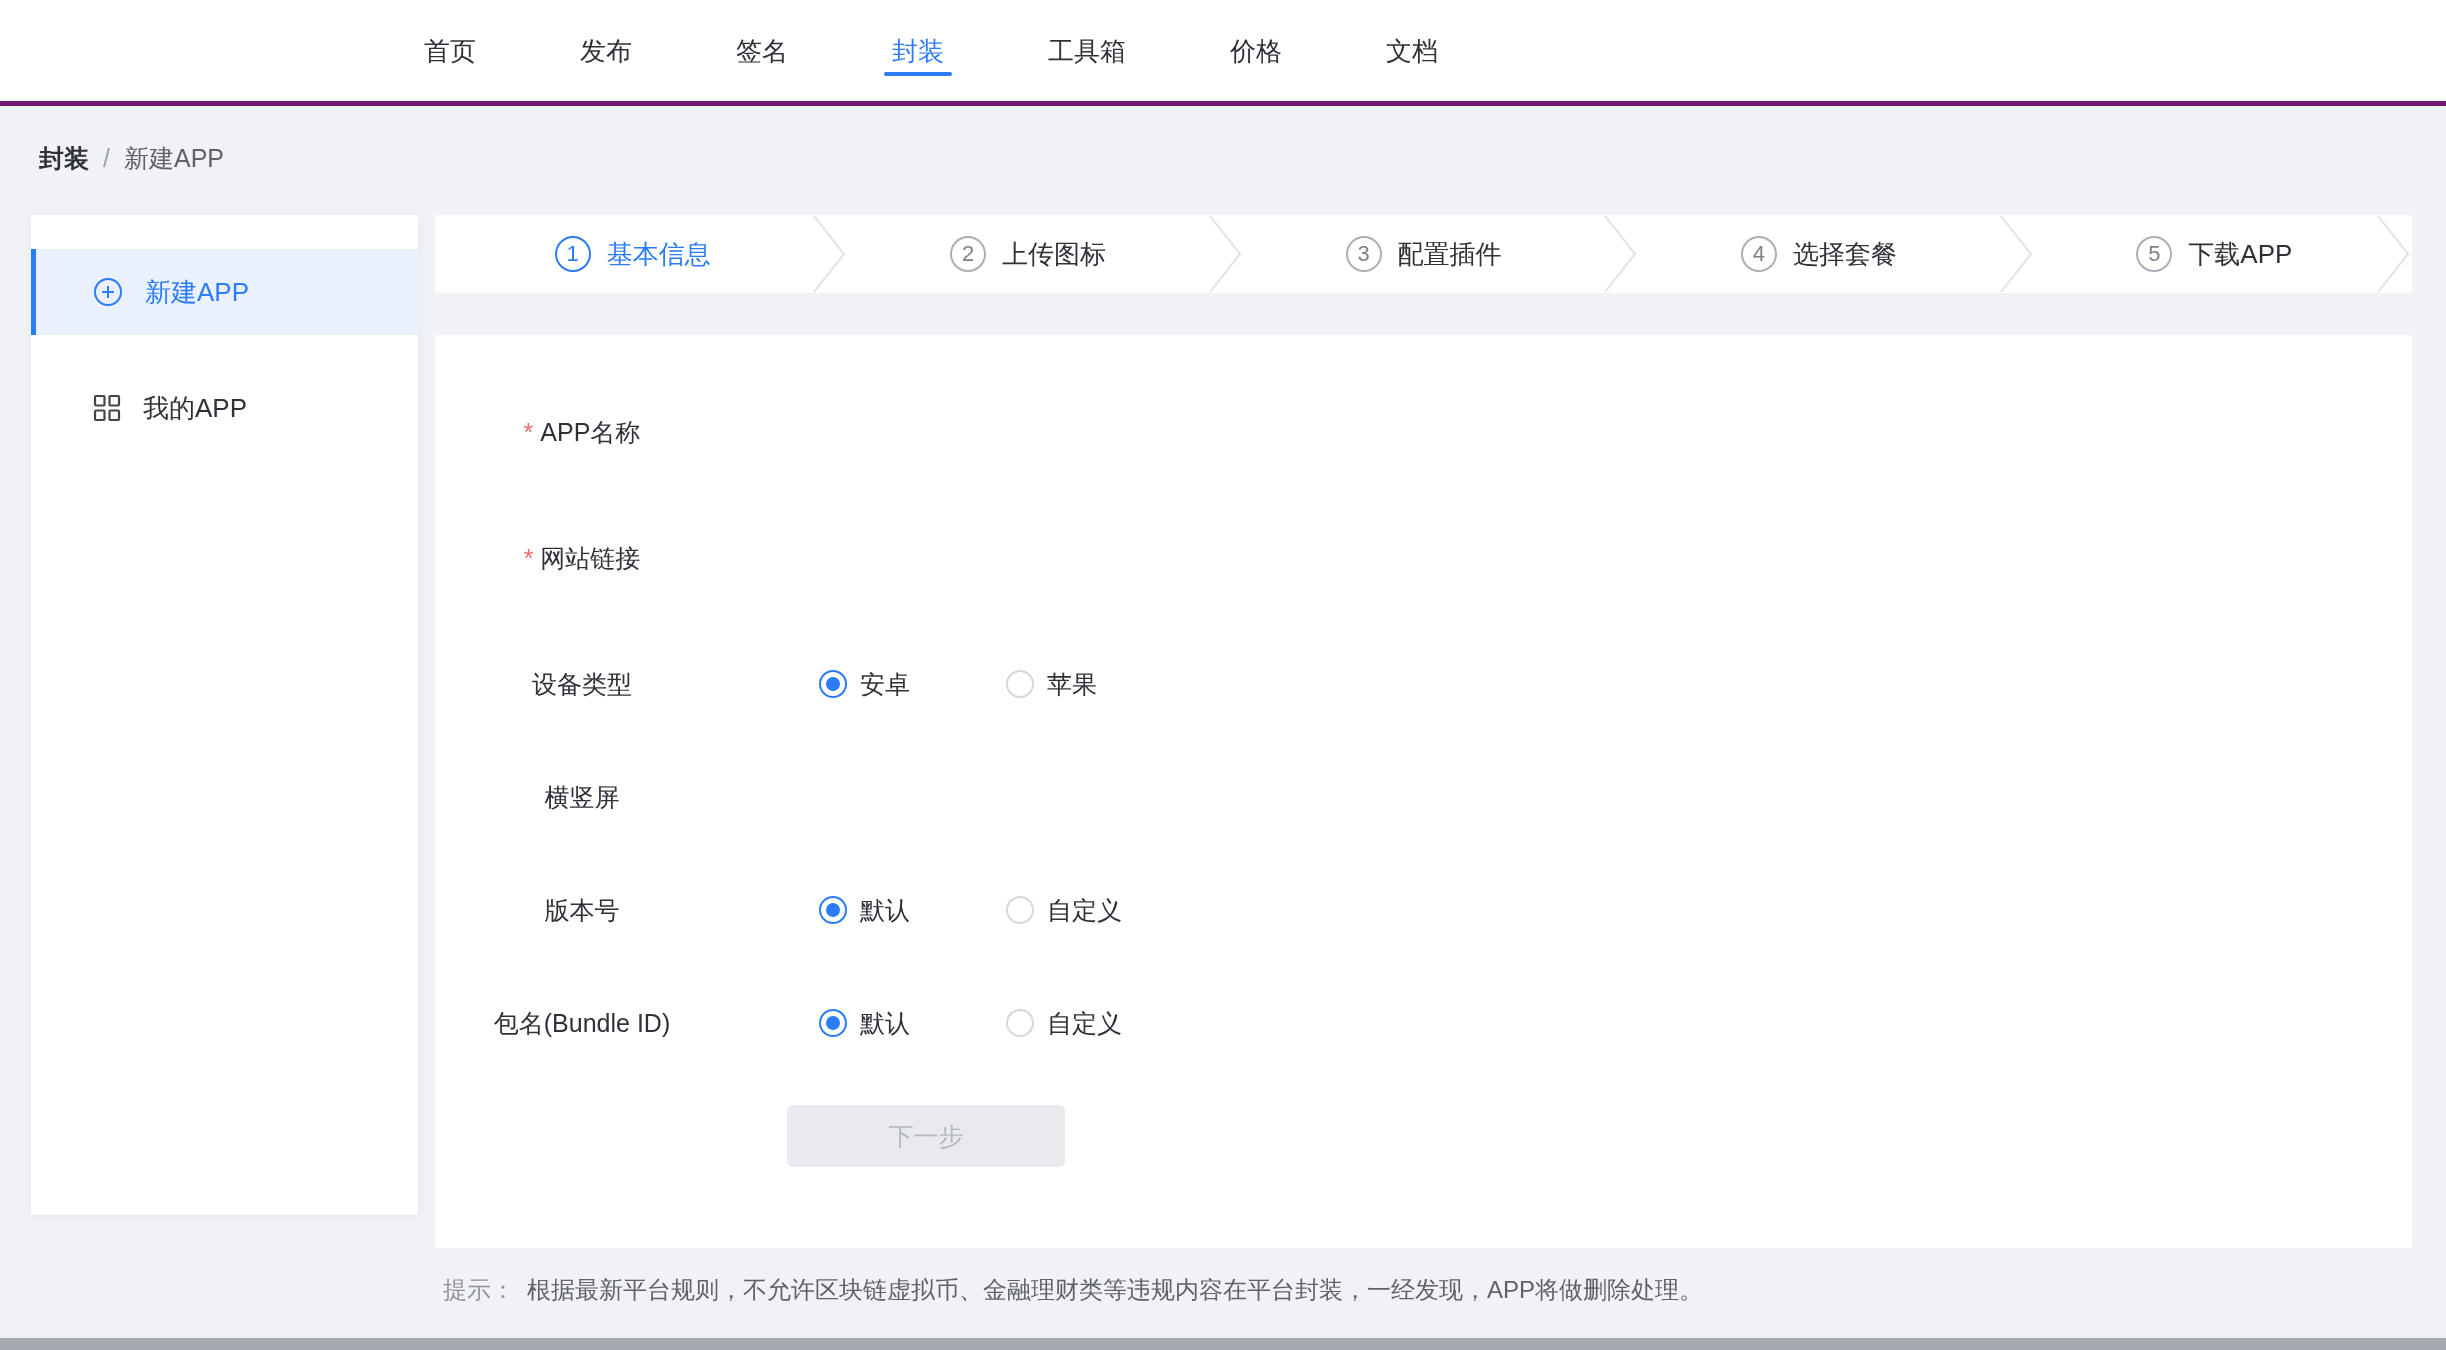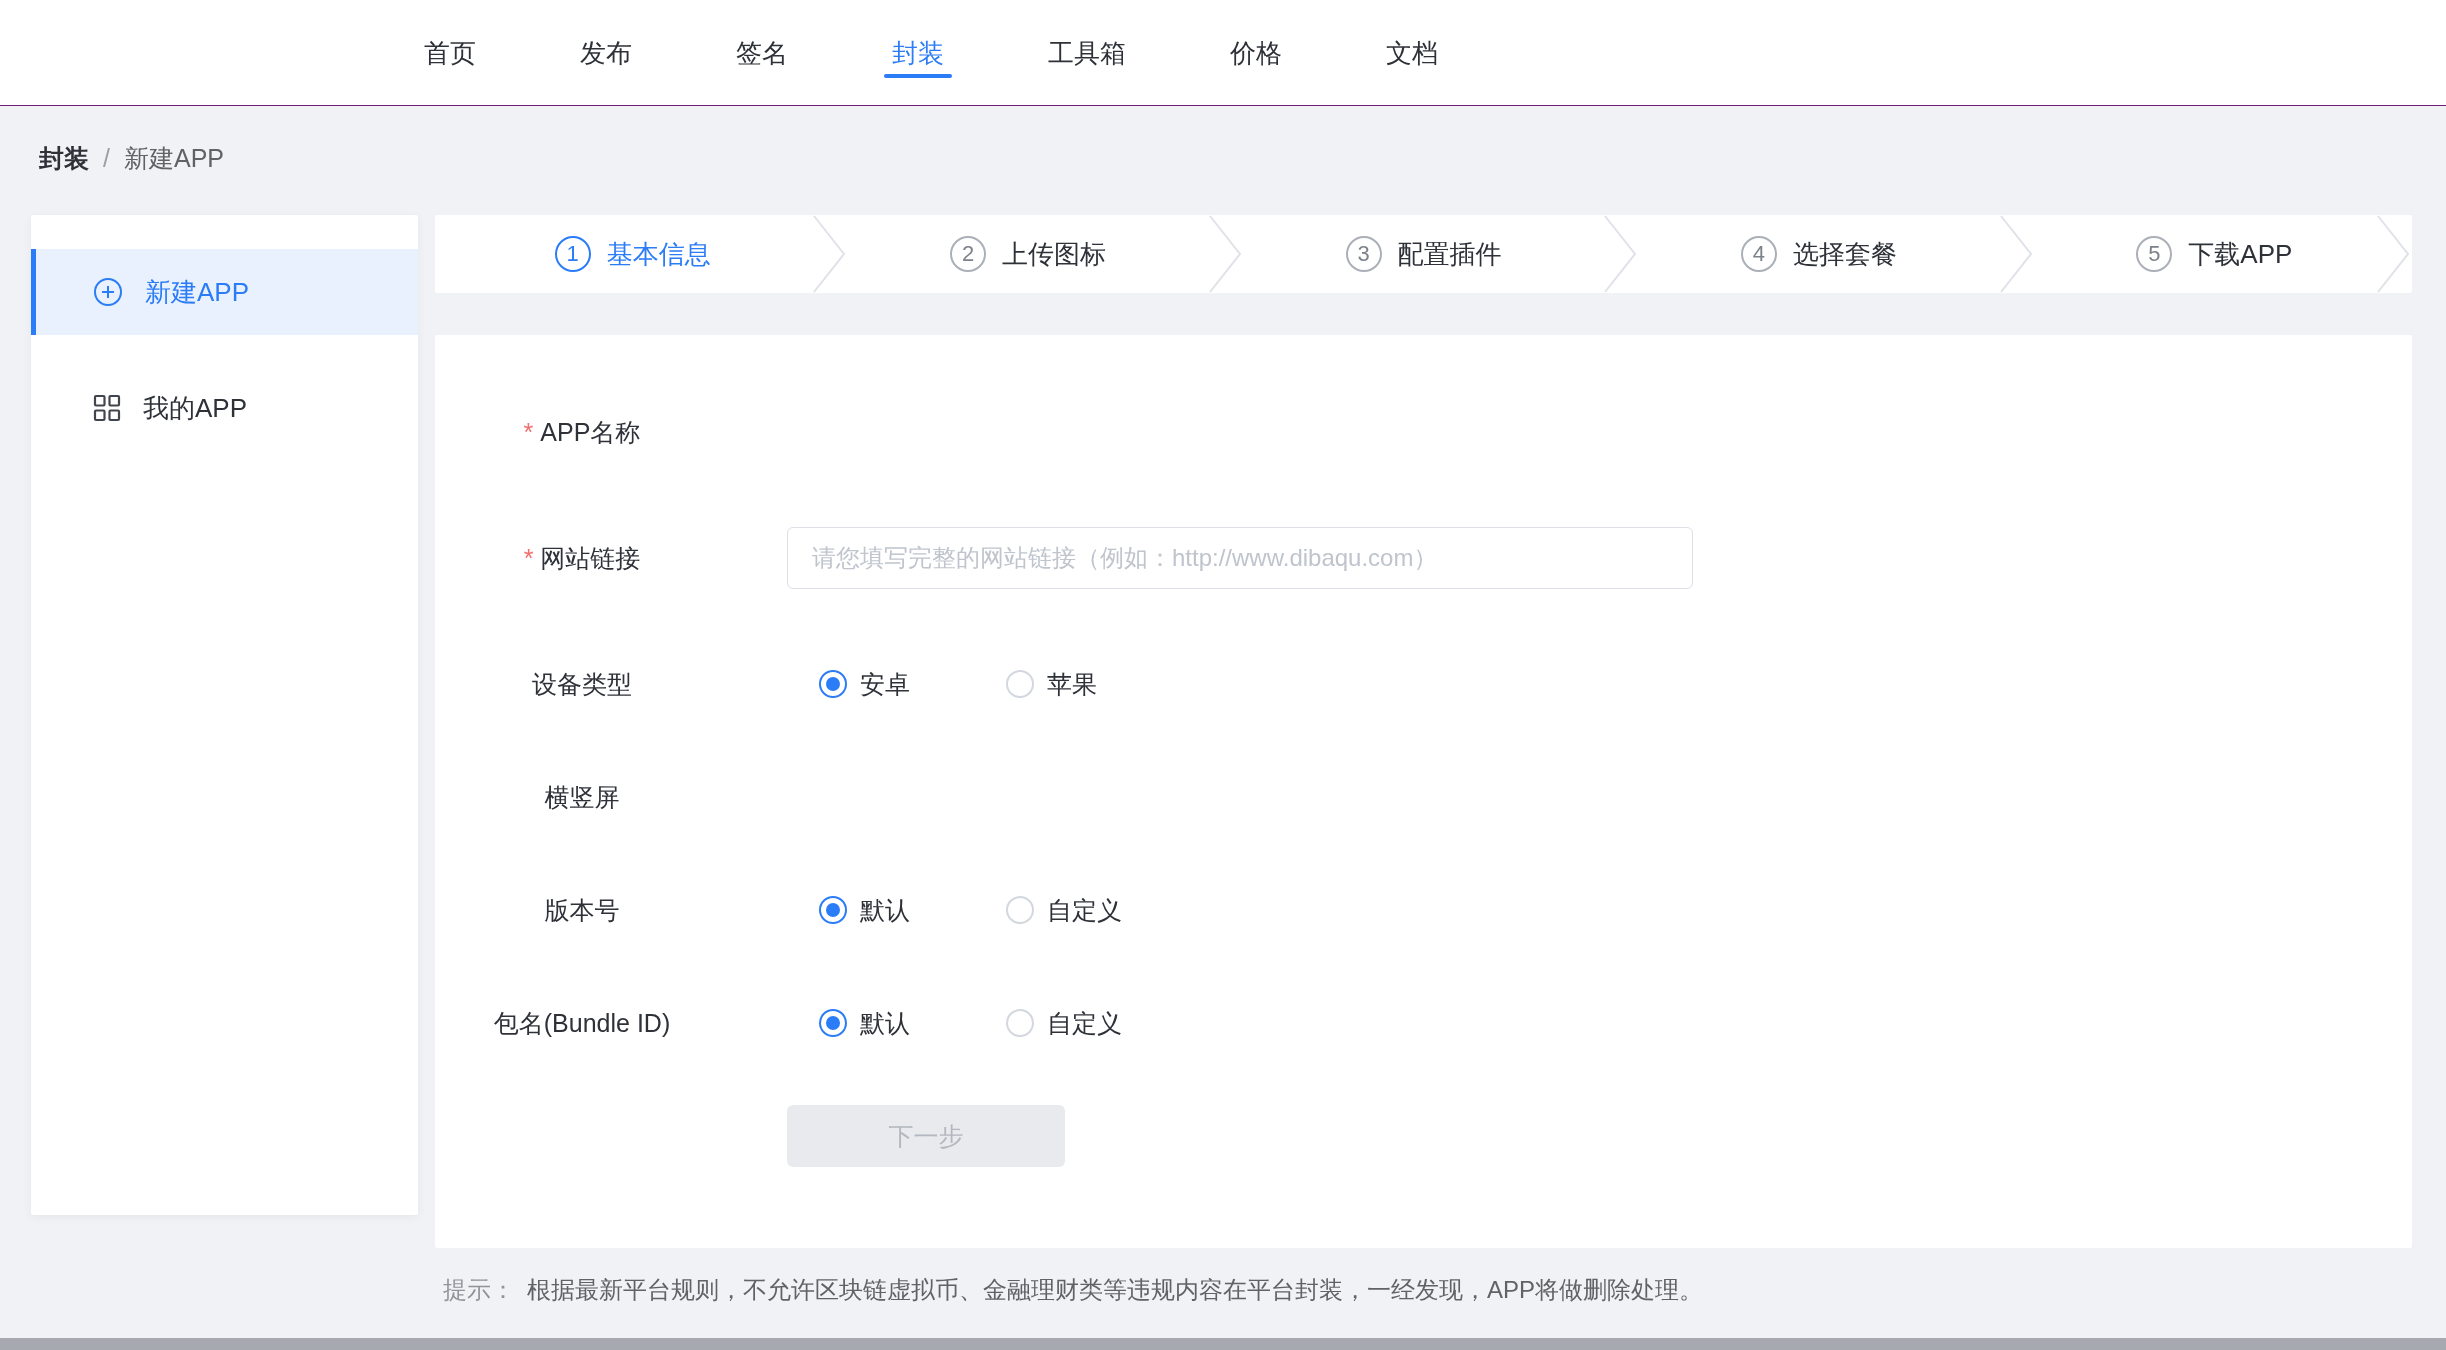--- a/index.html
+++ b/index.html
@@ -1,20 +1,20 @@
 <!DOCTYPE html>
 <html style="--primary: #2b7cf7; --asterisk: #f56c6c;"><head>
 <meta charset="utf-8">
 <style>
   * { margin:0; padding:0; box-sizing:border-box; }
   body { font-family:"Liberation Sans","DejaVu Sans",sans-serif; background:#fff; }
   .screen { position:relative; width:2446px; height:1350px; background:#f0f2f5; overflow:hidden; }
 
   
-  .topnav { height:106px; background:#fff; border-bottom:1px solid #701a75; display:flex; align-items:center; padding-left:372px; }
+  .topnav { height:106px; background:#fff; border-bottom:5px solid #701a75; display:flex; align-items:center; padding-left:372px; }
   .nav-item { position:relative; height:106px; line-height:106px; padding:0 52px; font-size:26px; color:#2e3138; cursor:pointer; white-space:nowrap; }
   .nav-item.active { color:var(--primary,#2b7cf7); }
   .nav-item.active::after { content:""; position:absolute; left:44px; right:44px; bottom:28px; height:4px; border-radius:2px; background:var(--primary,#2b7cf7); }
 
   .content { padding:0 34px 0 31px; }
 
   
   .breadcrumb { margin:38px 8px 42px 8px; font-size:25px; display:flex; align-items:center; gap:14px; height:29px; }
   .bc-root { color:#2e3138; font-weight:bold; }
   .bc-sep { color:#9aa0a8; }
@@ -158,23 +158,20 @@
             </div>
           </div>
 
         <section class="form-card">
           <div id="form-rows">
               <div class="form-row row-input">
                 <div class="row-label"><span class="req">*</span><span>APP名称</span></div>
               </div>
               <div class="form-row row-input">
                 <div class="row-label"><span class="req">*</span><span>网站链接</span></div>
-                <div class="row-control">
-                  <input type="text" class="text-input" placeholder="请您填写完整的网站链接（例如：http://www.dibaqu.com）" style="">
-                </div>
               </div>
               <div class="form-row row-radio">
                 <div class="row-label"><span>设备类型</span></div>
                 <div class="row-control">
                   <label class="radio-item">
                     <span class="radio-circle checked"></span>
                     <span class="radio-label">安卓</span>
                   </label>
                   <label class="radio-item">
                     <span class="radio-circle"></span>

